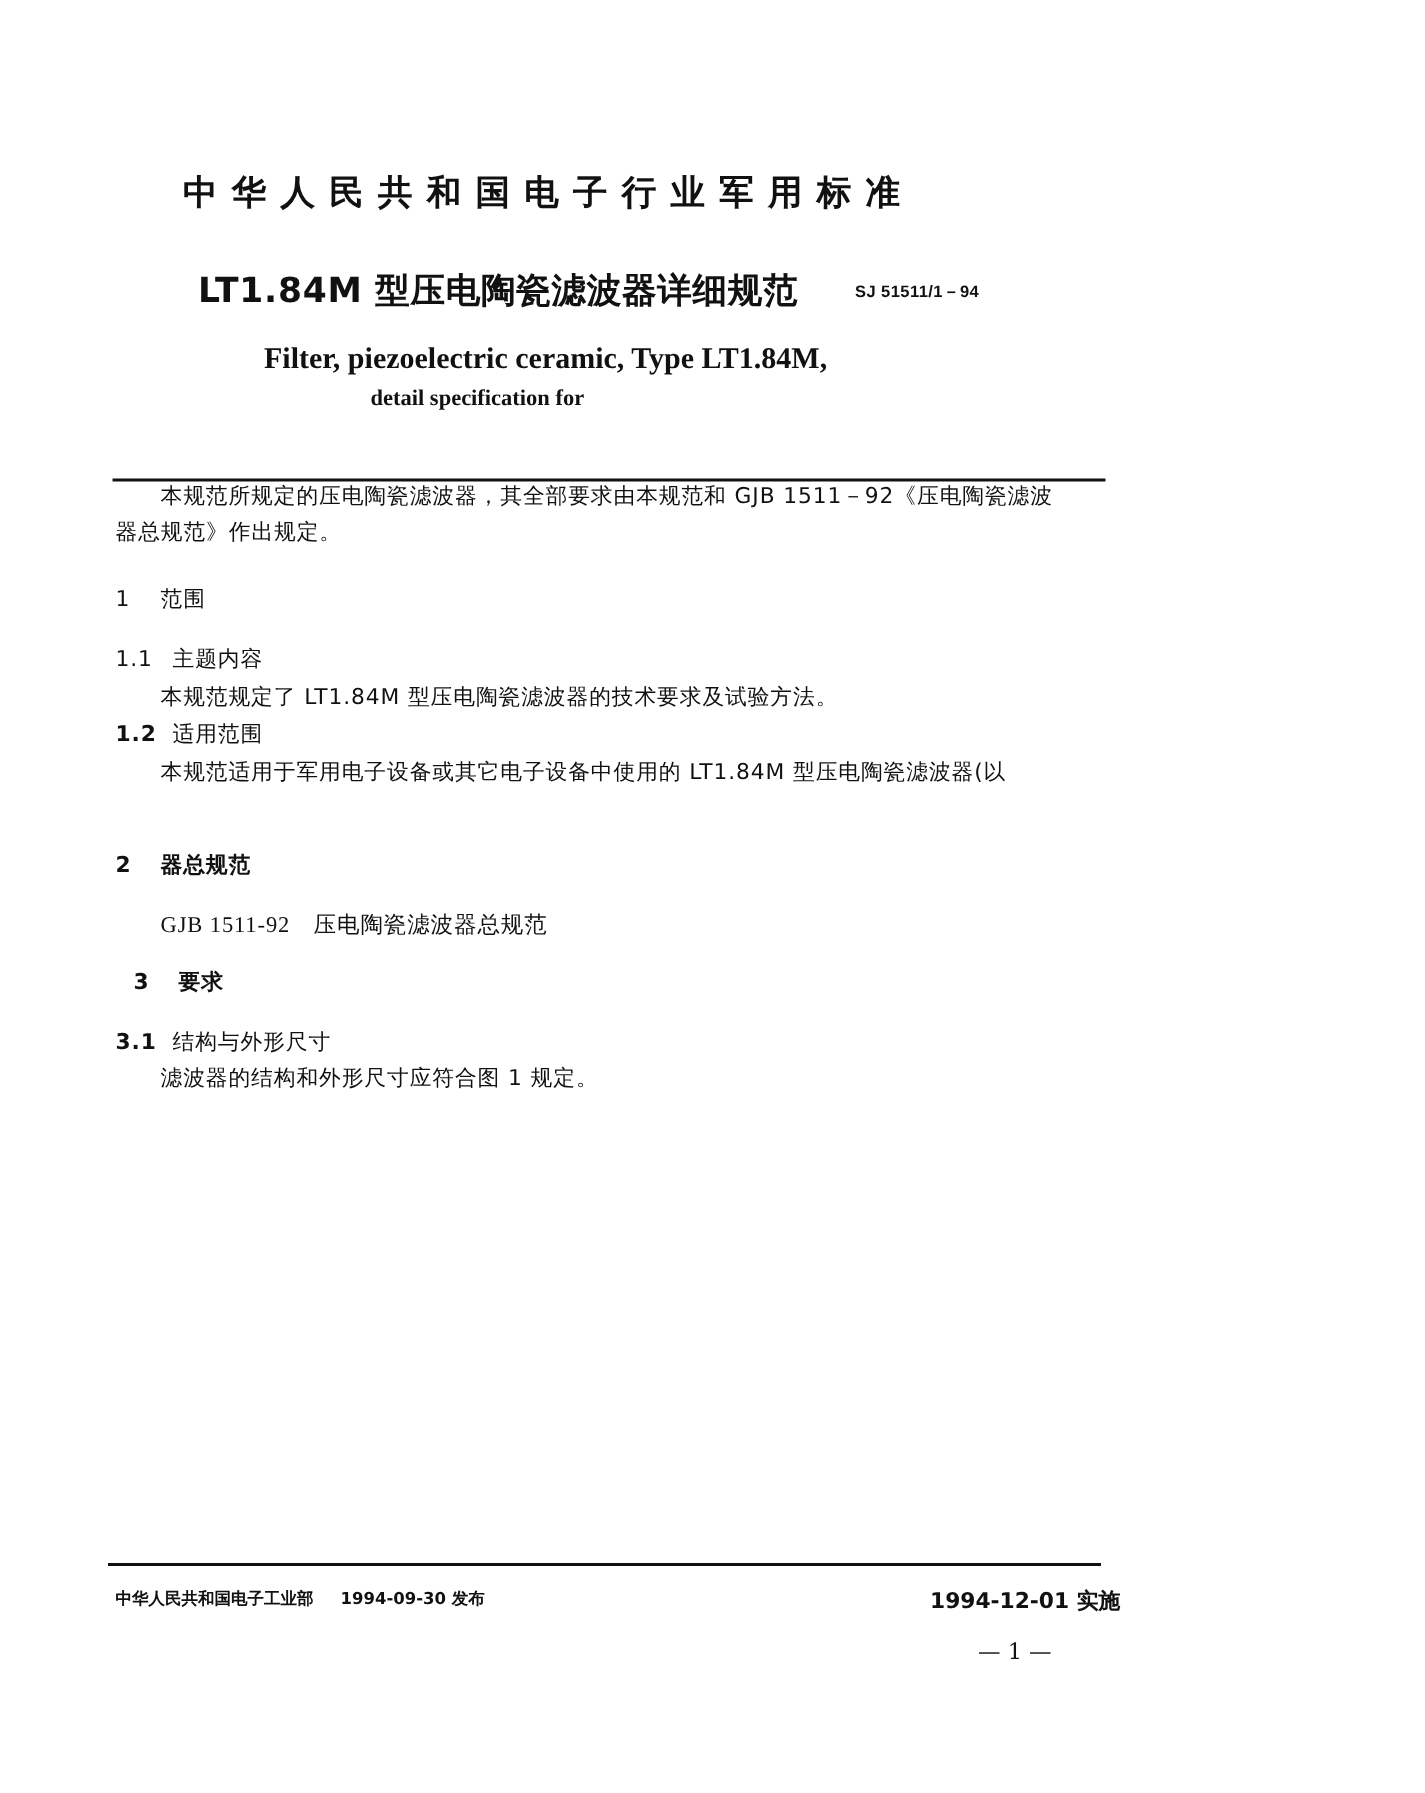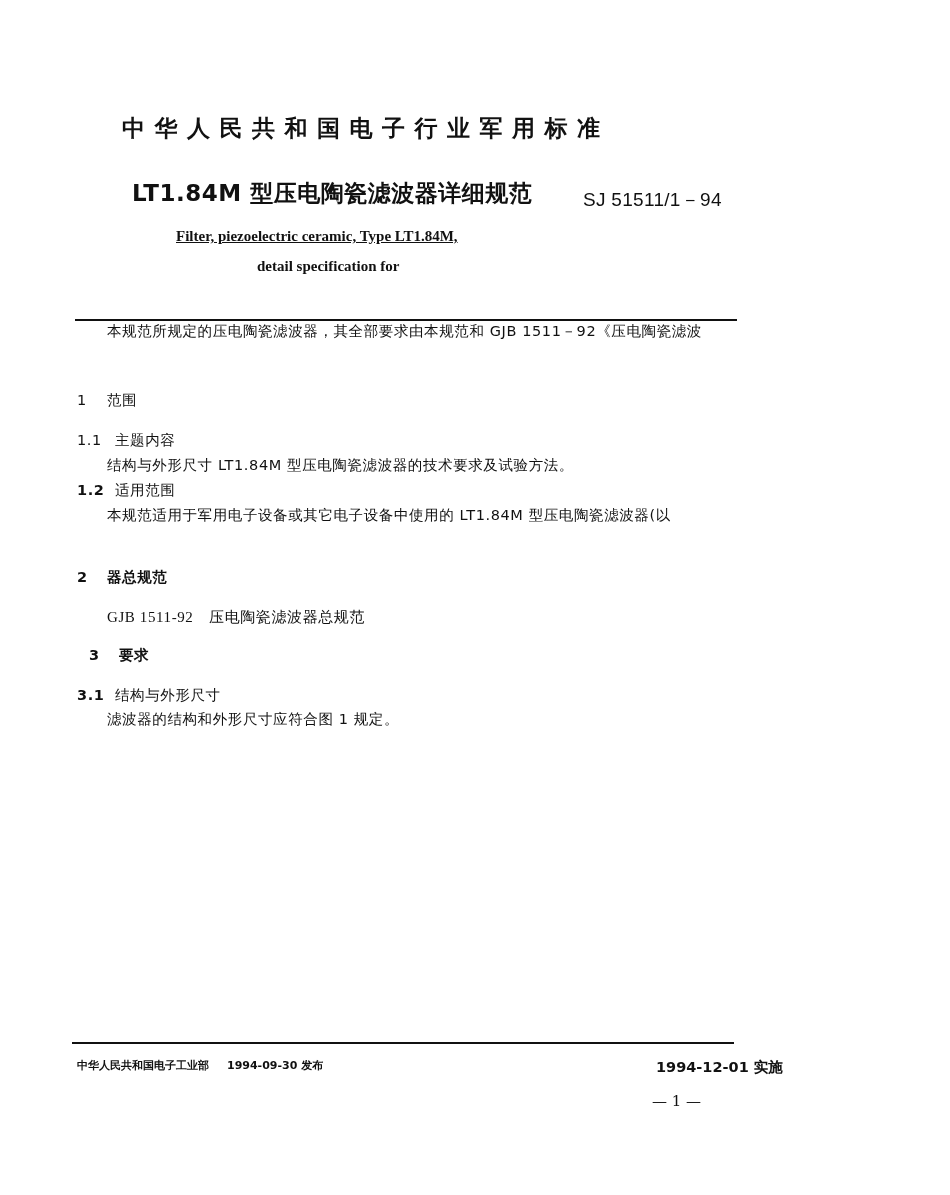--- a/index.html
+++ b/index.html
@@ -10,29 +10,29 @@
   .abs { position: absolute; white-space: nowrap; }
   .org-title {
     left: 122px; top: 113px; font-family: "DejaVu Sans", sans-serif;
     font-size: 23px; font-weight: bold; letter-spacing: 9.5px;
   }
   .doc-title {
     left: 132px; top: 178px; font-family: "DejaVu Sans", sans-serif;
     font-size: 23px; font-weight: bold; letter-spacing: 0.5px;
   }
   .doc-number {
-    left: 583px; top: 187px; font-family: "Liberation Sans", sans-serif;
-    font-size: 19px; font-weight: normal; letter-spacing: 0.3px;
+    left: 570px; top: 187px; font-family: "Liberation Sans", sans-serif;
+    font-size: 11px; font-weight: bold; letter-spacing: 0.3px;
   }
   .en-title-1 {
     left: 176px; top: 228px; font-family: "Liberation Serif", serif;
-    font-size: 15px; font-weight: bold; text-decoration: underline;
+    font-size: 20px; font-weight: bold;
   }
   .en-title-2 {
-    left: 257px; top: 258px; font-family: "Liberation Serif", serif;
+    left: 247px; top: 258px; font-family: "Liberation Serif", serif;
     font-size: 15px; font-weight: bold;
   }
   .rule { position: absolute; background: #111; height: 2px; }
   .rule-top { left: 75px; top: 319px; width: 662px; }
   .rule-bottom { left: 72px; top: 1042px; width: 662px; }
 
   .para {
     position: absolute; left: 80px; width: 660px;
     font-family: "DejaVu Sans", sans-serif; font-size: 14.5px; line-height: 24px;
     letter-spacing: 0.6px;
@@ -45,51 +45,52 @@
   .heading.sub .num { width: 38px; }
   .bold { font-weight: bold; }
 
   .footer-left {
     left: 77px; top: 1058px; font-family: "DejaVu Sans", sans-serif;
     font-size: 11px; font-weight: bold;
   }
   .footer-left .date { margin-left: 18px; }
   .footer-right {
     left: 620px; top: 1058px; font-family: "DejaVu Sans", sans-serif;
-    font-size: 14.5px; font-weight: bold; margin-left: 36px;
+    font-size: 14.5px; font-weight: bold;
   }
   .page-num {
     left: 652px; top: 1092px; font-family: "DejaVu Serif", serif;
     font-size: 15px;
   }
 </style>
 </head>
 <body>
 
 <div class="abs org-title">中华人民共和国电子行业军用标准</div>
 <div class="abs doc-title">LT1.84M 型压电陶瓷滤波器详细规范</div>
 <div class="abs doc-number">SJ 51511/1－94</div>
 <div class="abs en-title-1">Filter, piezoelectric ceramic, Type LT1.84M,</div>
 <div class="abs en-title-2">detail specification for</div>
 
 <div class="rule rule-top"></div>
 
 <div class="para" style="top:319px; left:77px;">
   <div class="indent">本规范所规定的压电陶瓷滤波器，其全部要求由本规范和 GJB 1511－92《压电陶瓷滤波</div>
+  <div>器总规范》作出规定。</div>
 </div>
 
 <div class="para heading" style="top:388px; left:77px;">
   <span class="num">1</span><span>范围</span>
 </div>
 
 <div class="para heading sub" style="top:428px; left:77px;">
   <span class="num">1.1</span><span>主题内容</span>
 </div>
 <div class="para" style="top:453px; left:77px;">
-  <div class="indent">结构与外形尺寸 LT1.84M 型压电陶瓷滤波器的技术要求及试验方法。</div>
+  <div class="indent">本规范规定了 LT1.84M 型压电陶瓷滤波器的技术要求及试验方法。</div>
 </div>
 
 <div class="para heading sub bold" style="top:478px; left:77px;">
   <span class="num">1.2</span><span style="font-weight:normal">适用范围</span>
 </div>
 <div class="para" style="top:503px; left:77px;">
   <div class="indent">本规范适用于军用电子设备或其它电子设备中使用的 LT1.84M 型压电陶瓷滤波器(以</div>
 </div>
 
 <div class="para heading bold" style="top:565px; left:77px;">

